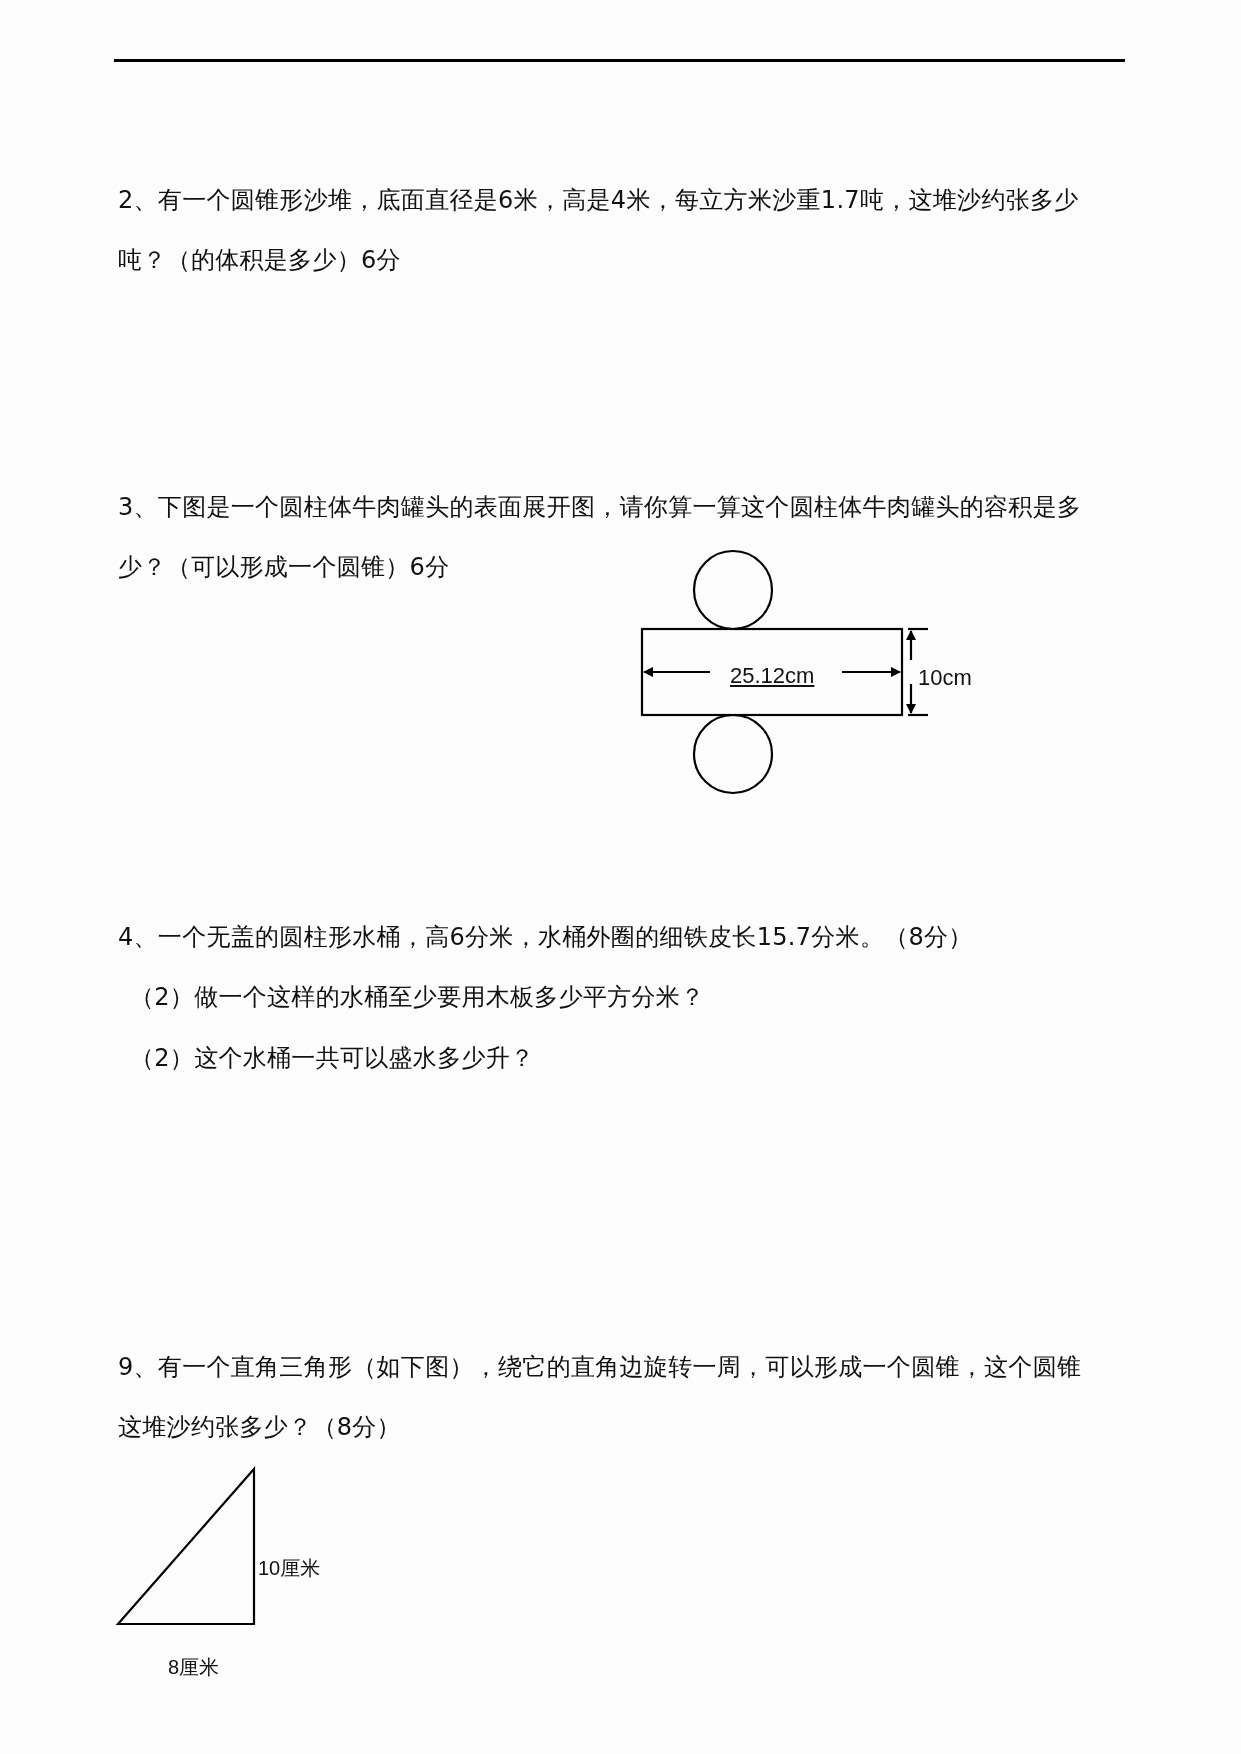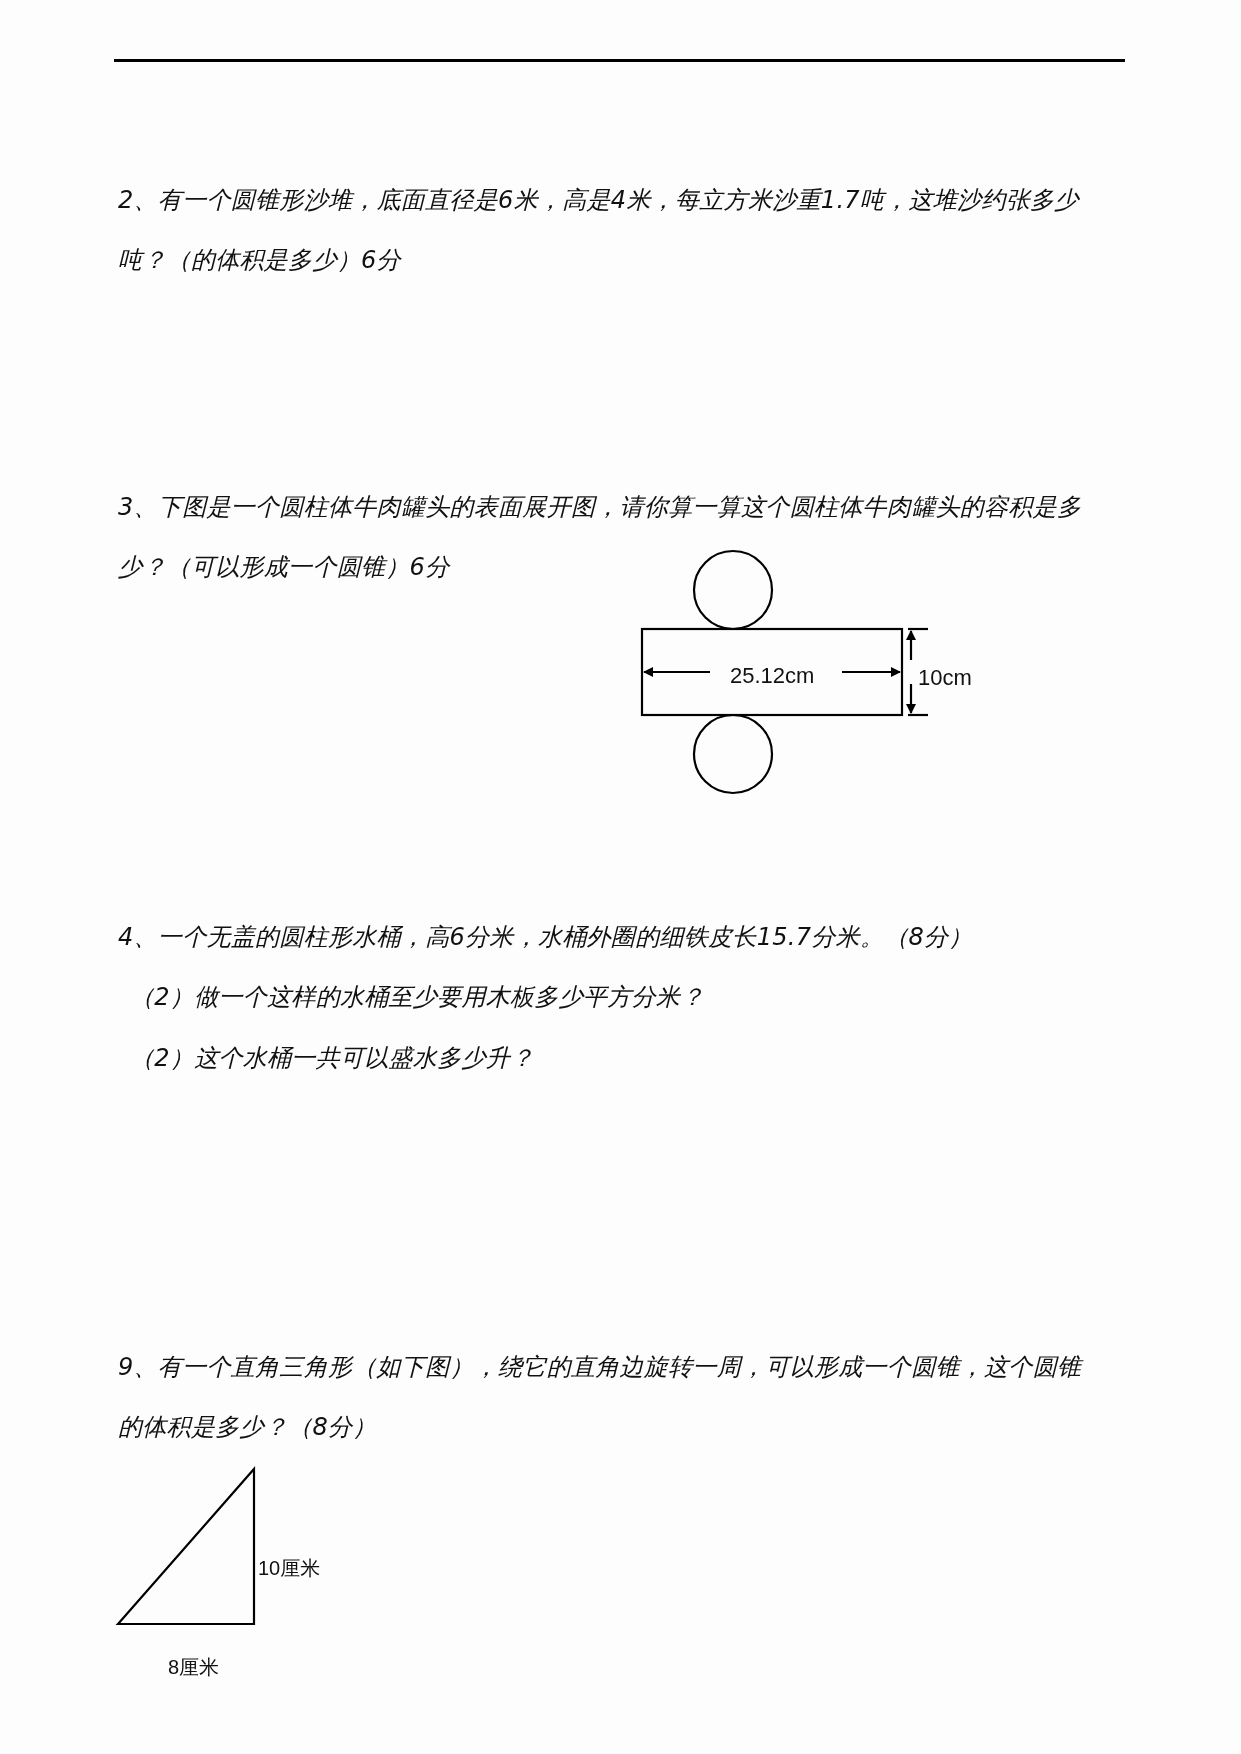--- a/index.html
+++ b/index.html
@@ -1,19 +1,19 @@
 <!DOCTYPE html>
 <html><head>
   <meta charset="utf-8">
   <style>
     html, body { margin: 0; padding: 0; background: #fdfdfd; }
     body { width: 1241px; height: 1754px; position: relative; overflow: hidden;
       font-family: "DejaVu Sans", sans-serif; color: #111; }
     .rule { position: absolute; left: 114px; top: 59px; width: 1011px; height: 3px; background: #000; }
-    .line { position: absolute; left: 118px; font-size: 24px; line-height: 30px; white-space: nowrap; letter-spacing: 0.3px; font-style: italic; }
+    .line { position: absolute; left: 118px; font-size: 24px; line-height: 30px; white-space: nowrap; letter-spacing: 0.3px; }
     .sub { left: 130px; }
     svg { position: absolute; left: 0; top: 0; }
     .lbl { font-family: "Liberation Sans", sans-serif; }
   </style>
 </head>
 <body>
 
 <div class="rule"></div>
 
 <div class="line" style="top:185px">2、有一个圆锥形沙堆，底面直径是6米，高是4米，每立方米沙重1.7吨，这堆沙约张多少</div>
@@ -37,24 +37,24 @@
     <line x1="908" y1="629" x2="928" y2="629" stroke="#000" stroke-width="2.2"></line>
     <line x1="908" y1="715" x2="928" y2="715" stroke="#000" stroke-width="2.2"></line>
     <line x1="911" y1="660" x2="911" y2="631" stroke="#000" stroke-width="2.2" marker-end="url(#ah)"></line>
     <line x1="911" y1="684" x2="911" y2="713" stroke="#000" stroke-width="2.2" marker-end="url(#ah)"></line>
   </g>
   <g>
     <path d="M118,1624 L254,1469 L254,1624 Z" fill="none" stroke="#000" stroke-width="2.2"></path>
   </g>
 </svg>
 
-<div class="lbl" style="position:absolute; left:726px; top:663px; font-size:22px; background:#fdfdfd; padding:0 4px;">25.12cm</div>
+<div class="lbl" style="position:absolute; left:726px; top:663px; font-size:22px; background:#fdfdfd; padding:0 4px;text-decoration:underline;">25.12cm</div>
 <div class="lbl" style="position:absolute; left:918px; top:665px; font-size:22px;text-align:center;">10cm</div>
 
 <div class="line" style="top:922px">4、一个无盖的圆柱形水桶，高6分米，水桶外圈的细铁皮长15.7分米。（8分）</div>
 <div class="line sub" style="top:982px">（2）做一个这样的水桶至少要用木板多少平方分米？</div>
 <div class="line sub" style="top:1043px">（2）这个水桶一共可以盛水多少升？</div>
 
 <div class="line" style="top:1352px">9、有一个直角三角形（如下图），绕它的直角边旋转一周，可以形成一个圆锥，这个圆锥</div>
-<div class="line" style="top:1412px">的体积是多少？（8分）</div>
+<div class="line" style="top:1412px">这堆沙约张多少？（8分）</div>
 
 <div class="lbl" style="position:absolute; left:258px; top:1555px; font-size:20px;">10厘米</div>
 <div class="lbl" style="position:absolute; left:168px; top:1654px; font-size:20px;text-align:center;">8厘米</div>
 
 </body></html>

